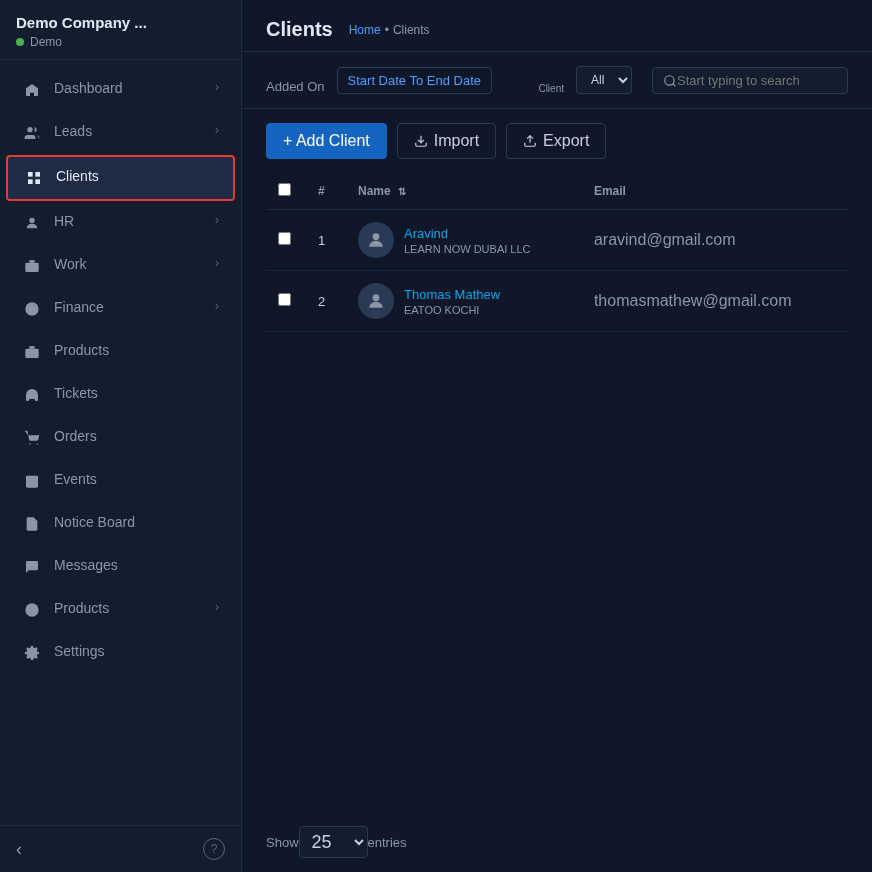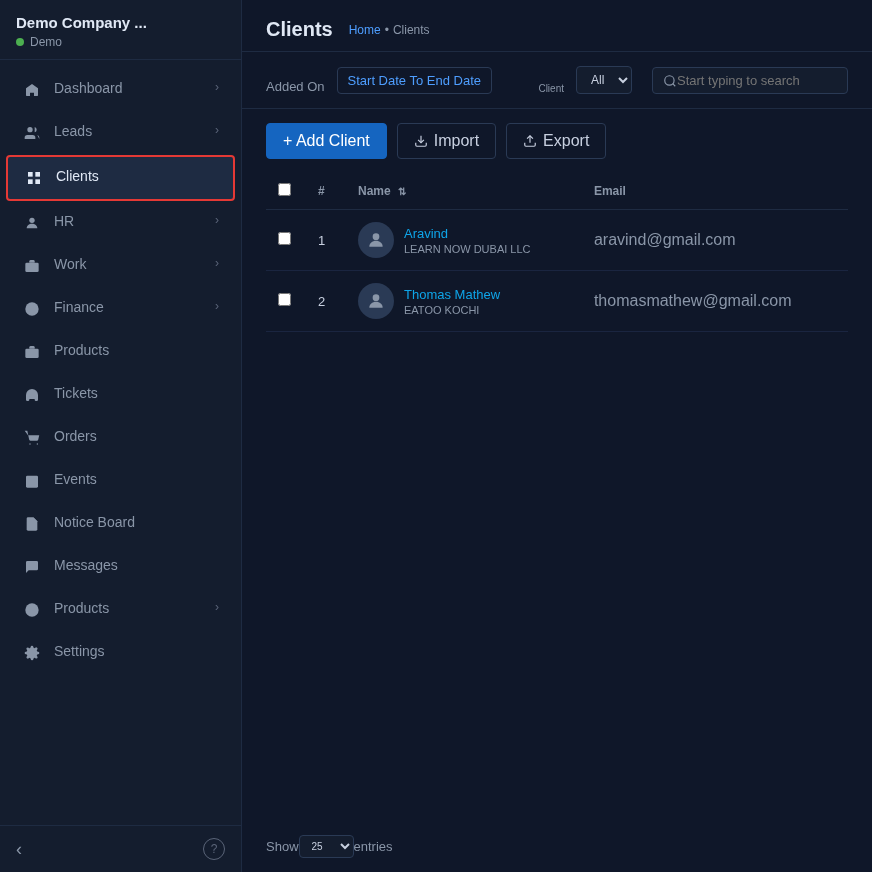--- a/index.html
+++ b/index.html
@@ -341,21 +341,21 @@
       font-size: 13px;
       color: #8a96a8;
     }
 
     .entries-select {
       padding: 4px 8px;
       border: 1px solid #2a3a55;
       border-radius: 4px;
       background: #141d2e;
       color: #c8d0e0;
-      font-size: 10px;
+      font-size: 18px;
     }
 
     
     .icon-svg {
       width: 16px;
       height: 16px;
       fill: currentColor;
     }
   </style>
 </head>

